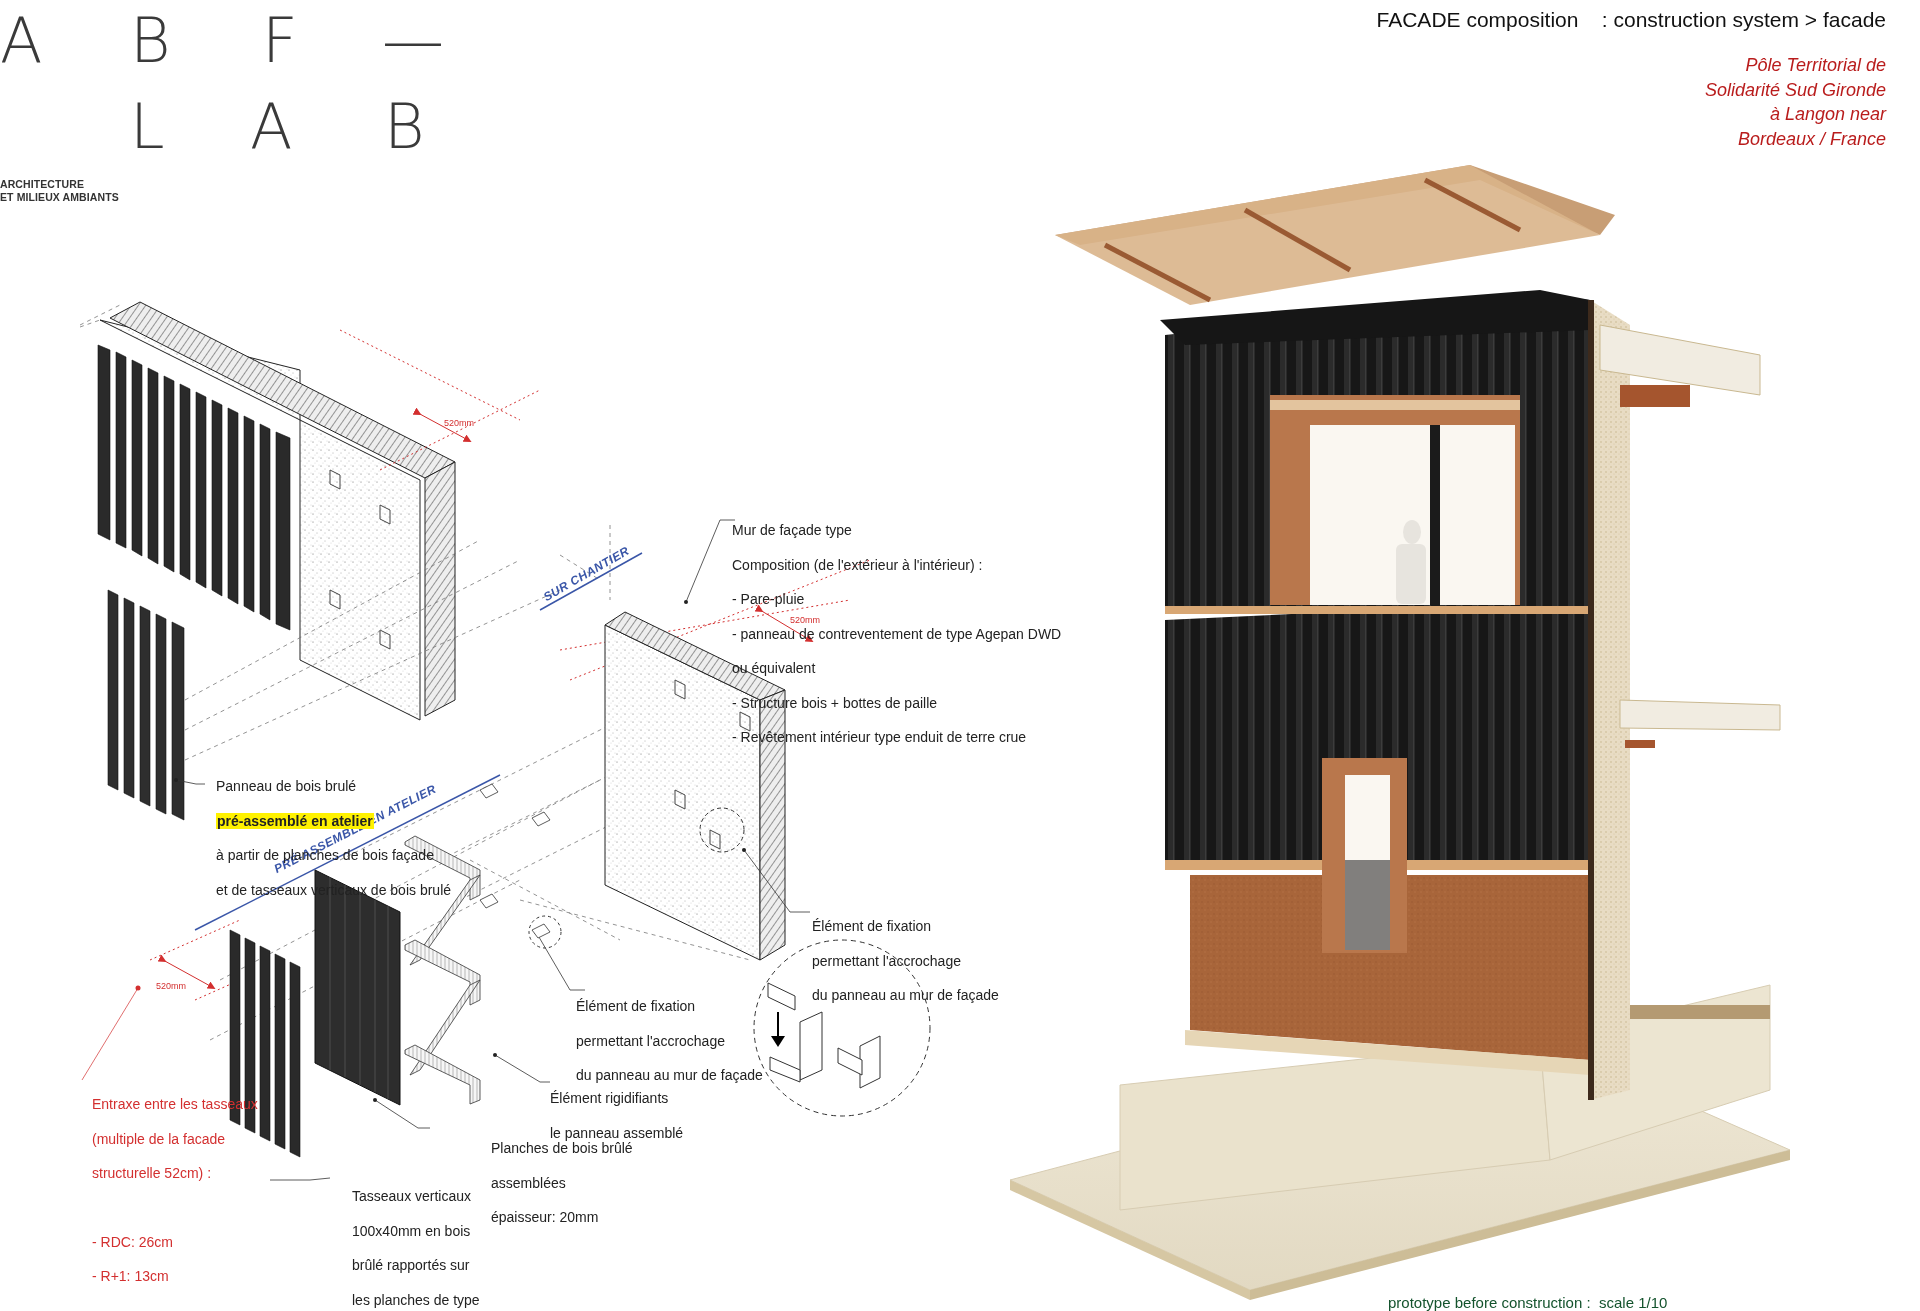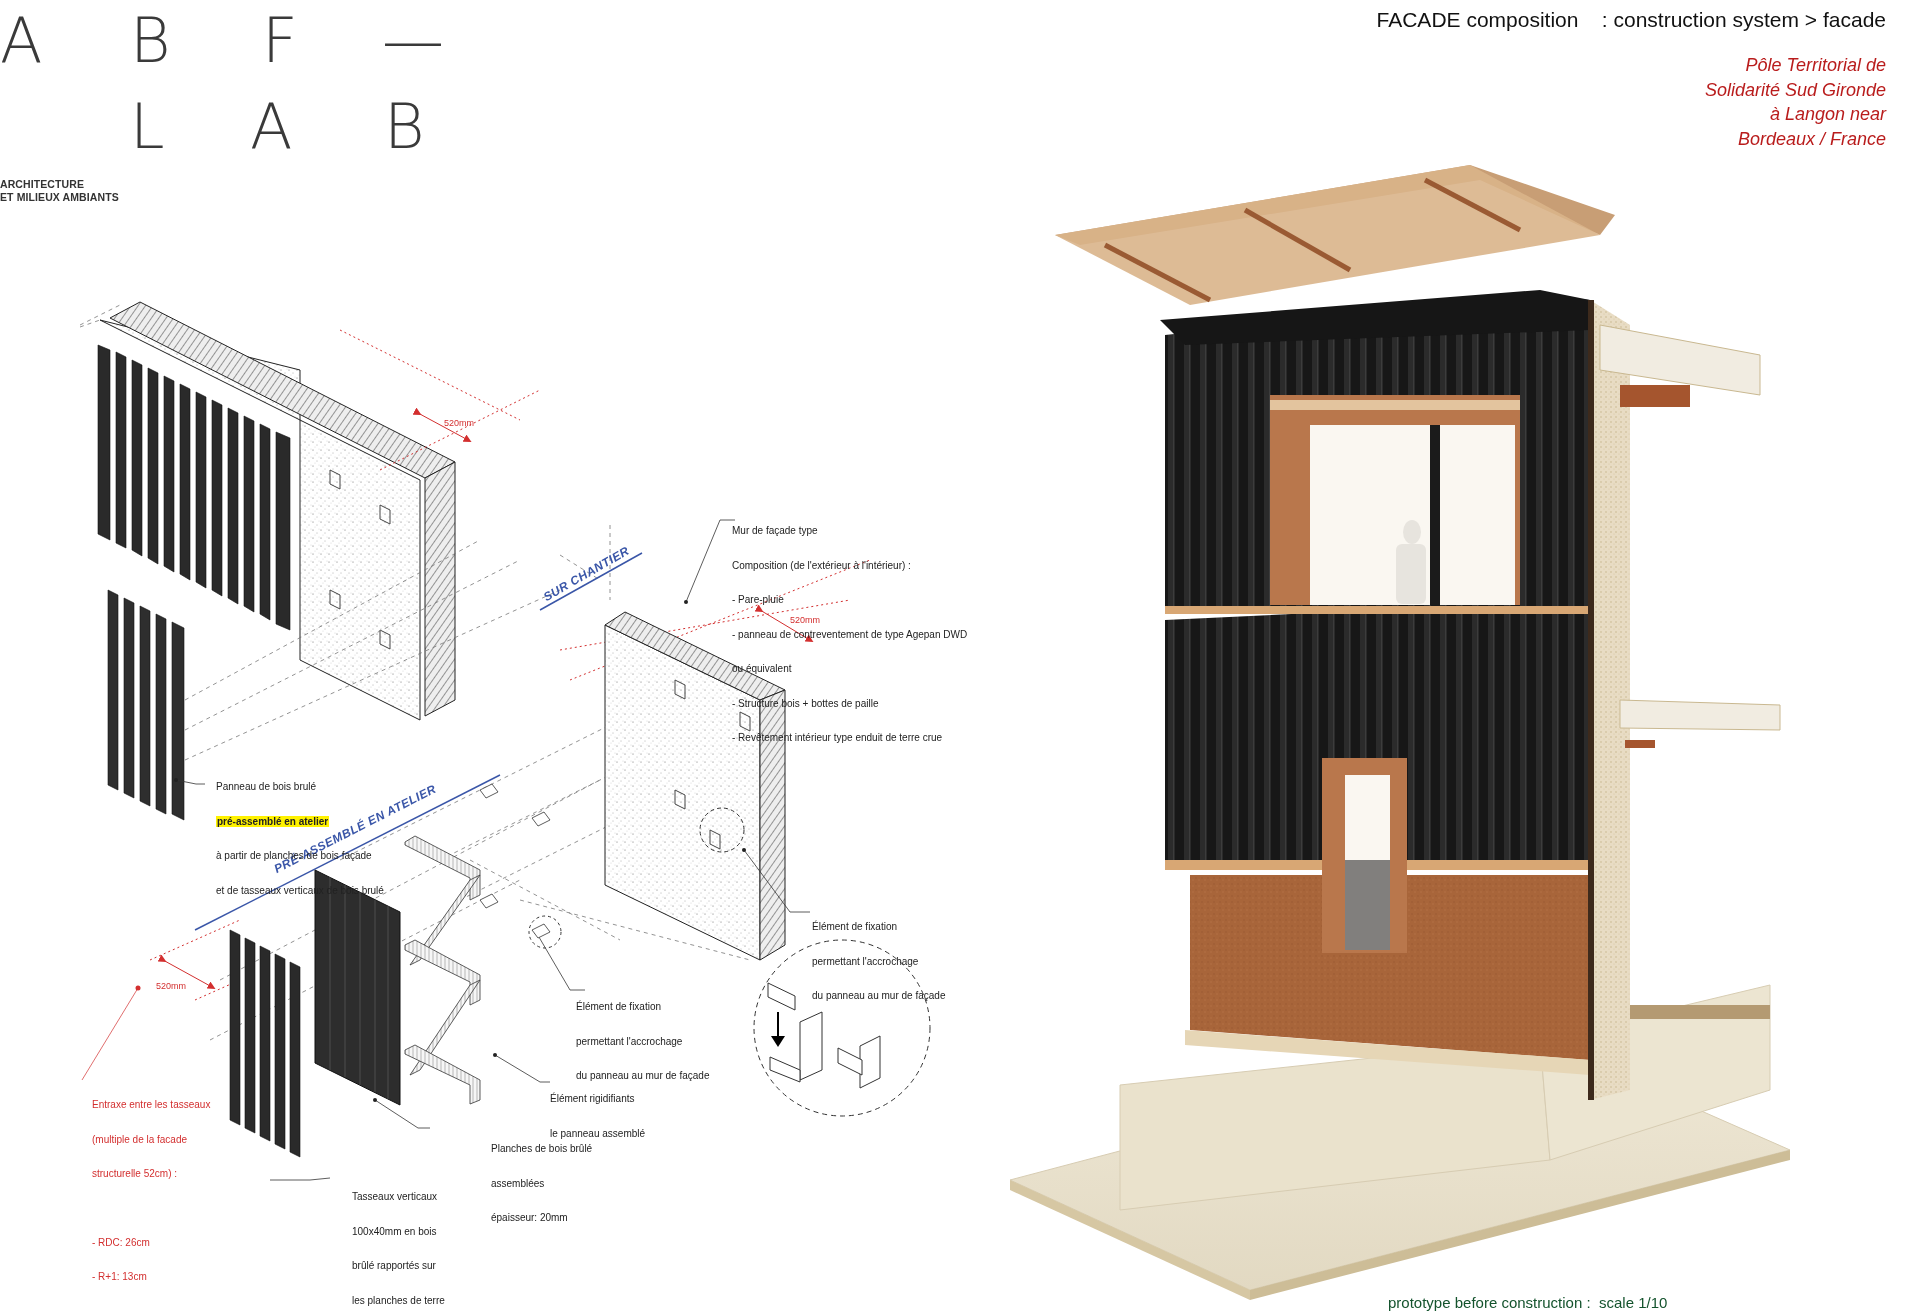--- a/index.html
+++ b/index.html
@@ -1,21 +1,21 @@
 <!DOCTYPE html>
 <html><head>
 <meta charset="utf-8">
 <style>
   html,body{margin:0;padding:0;background:#ffffff;}
   body{width:1920px;height:1311px;position:relative;overflow:hidden;font-family:"Liberation Sans",sans-serif;color:#222;}
   .logo-letter{position:absolute;font-family:"DejaVu Sans",sans-serif;font-size:62px;font-weight:300;color:#3a3a3a;line-height:1;}
   .logo-sub{position:absolute;left:0;top:178px;font-family:Liberation Sans, sans-serif;font-weight:bold;font-size:10.5px;line-height:13px;color:#333;letter-spacing:0.1px;}
   .header-title{position:absolute;right:34px;top:8px;font-family:"Liberation Sans",sans-serif;font-weight:normal;font-size:21px;color:#111;white-space:pre;}
   .header-loc{position:absolute;right:34px;top:53px;text-align:right;font-family:"Liberation Sans",sans-serif;font-size:18px;line-height:24.5px;color:#b91c1c;font-style:italic;}
-  .note{position:absolute;font-family:"Liberation Sans",sans-serif;font-size:10px;line-height:11.5px;color:#222;white-space:pre;}
+  .note{position:absolute;font-family:"Liberation Sans",sans-serif;font-size:14px;line-height:11.5px;color:#222;white-space:pre;}
   .note.red{color:#d32f2f;}
   .highlight{background:#fff200;font-weight:bold;padding:0 1px;}
   .dim{position:absolute;font-family:"Liberation Sans",sans-serif;font-size:9px;color:#d32f2f;}
   .stage{position:absolute;font-family:"Liberation Sans",sans-serif;font-style:italic;font-weight:bold;font-size:11px;color:#3a56a8;letter-spacing:0.5px;white-space:nowrap;transform-origin:left bottom;}
   .caption{position:absolute;left:1388px;top:1294px;font-family:"Liberation Sans",sans-serif;font-size:15px;color:#14532d;white-space:pre;}
   svg{position:absolute;}
 </style>
 </head>
 <body>
 
@@ -259,21 +259,21 @@
 <div class="note" style="left:450px;top:1120px;margin-left:41px;">
   <div>Planches de bois brûlé</div>
   <div>assemblées</div>
   <div>épaisseur: 20mm</div>
 </div>
 
 <div class="note" style="left:352px;top:1168px;">
   <div>Tasseaux verticaux</div>
   <div>100x40mm en bois</div>
   <div>brûlé rapportés sur</div>
-  <div>les planches de terre</div>
+  <div>les planches de type</div>
   
   
 </div>
 
 <div class="note red" style="left:80px;top:1076px;margin-left:12px;">
   <div>Entraxe entre les tasseaux</div>
   <div>(multiple de la facade</div>
   <div>structurelle 52cm) :</div>
   <div style="height:11px"></div>
   <div>- RDC: 26cm</div>

